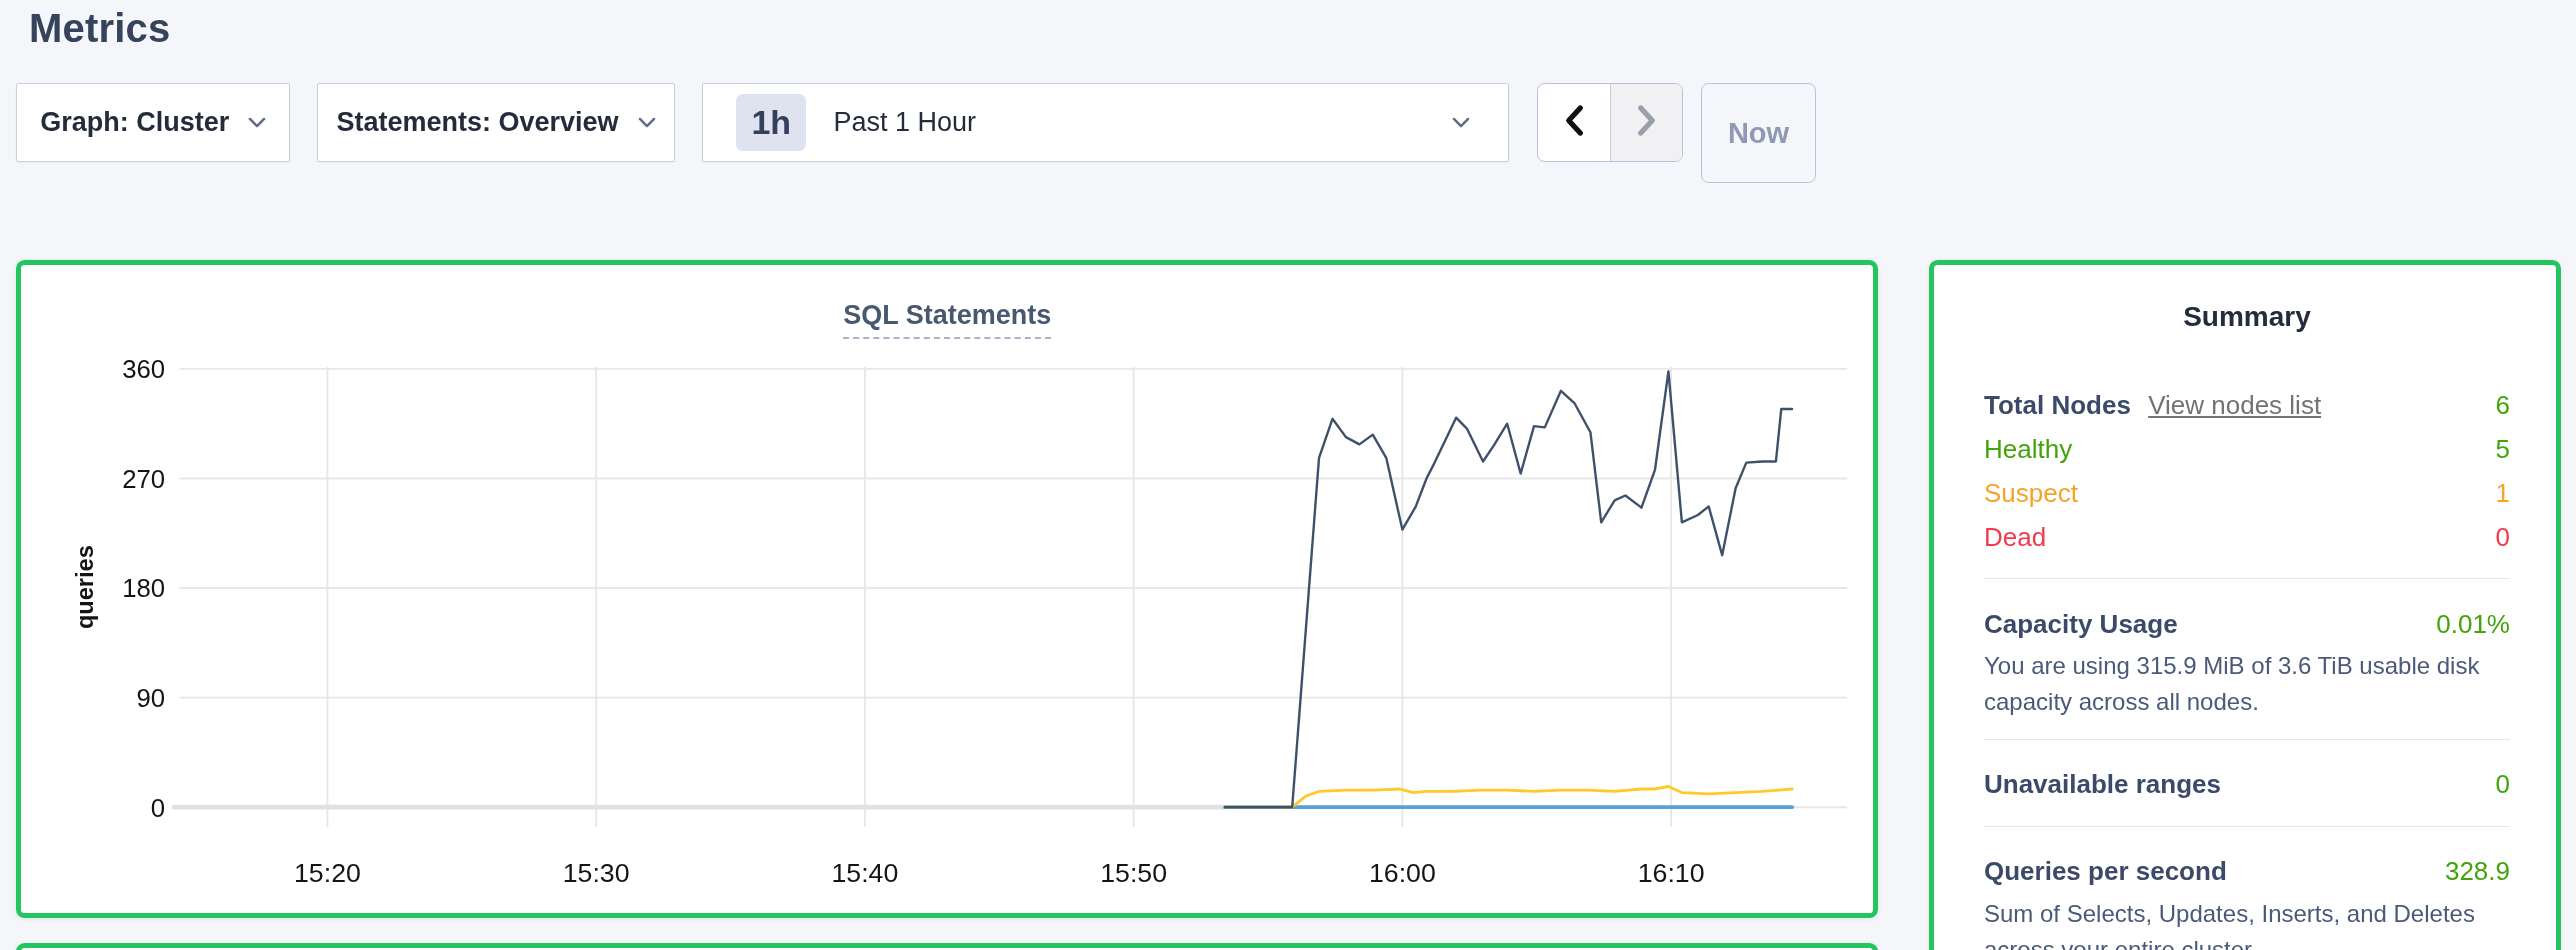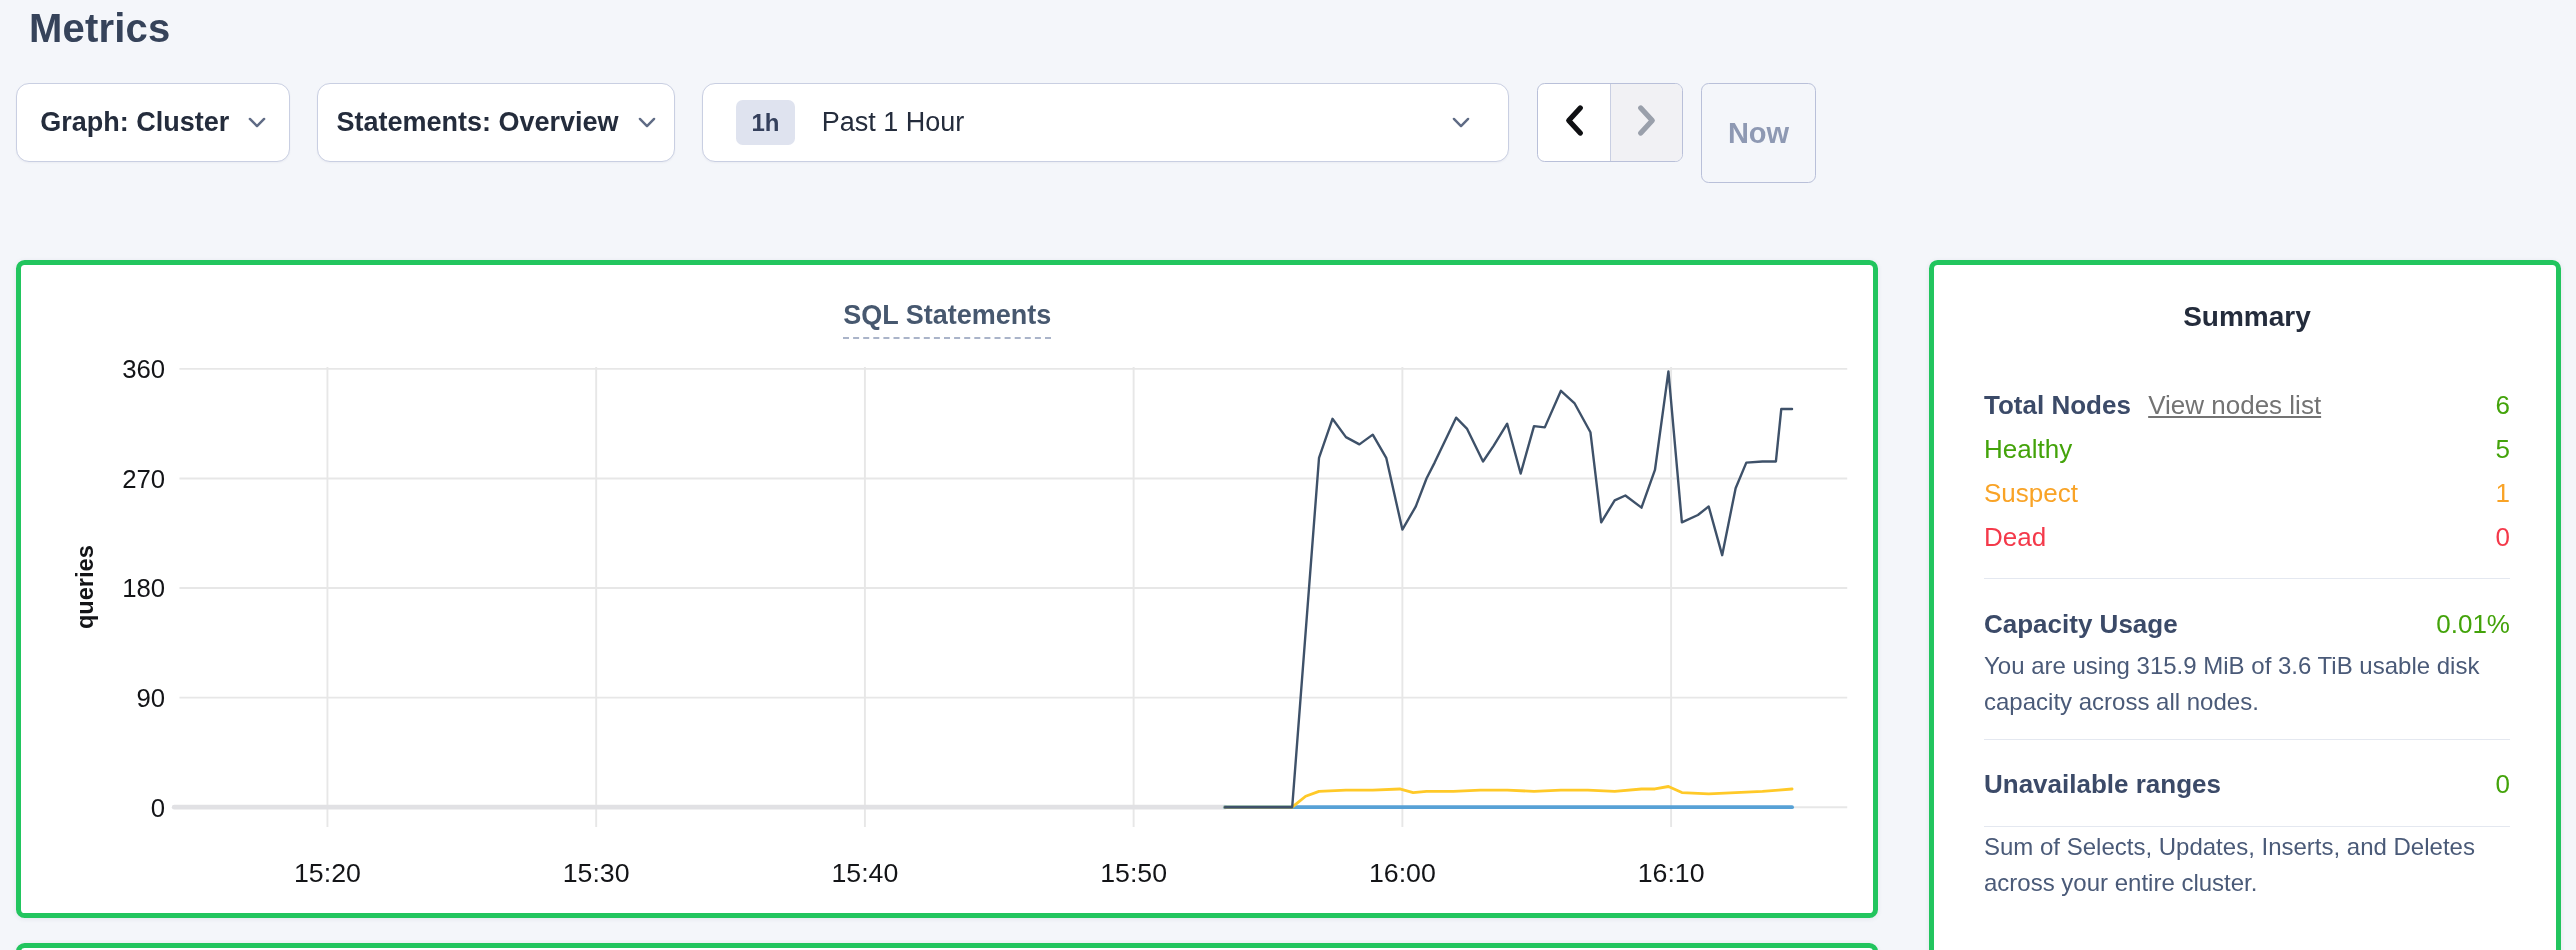--- a/index.html
+++ b/index.html
@@ -11,31 +11,31 @@
     position:relative;
   }
   .page-title {
     position:absolute; left:29px; top:5.8px;
     font-size:40px; font-weight:600; color:#36435a;
     letter-spacing:0.2px;
   }
   
   .ctrl {
     position:absolute; top:83px; height:79px;
-    background:#fff; border:1px solid #c9cfe2; border-radius:13px;
+    background:#fff; border:1px solid #c9cfe2; border-radius:2px;
     display:flex; align-items:center; justify-content:center;
     box-shadow:0 1px 1.9px rgba(50,60,90,.05);
   }
   .dd { gap:19px; cursor:pointer; }
   .dd .dd-label { font-size:27px; font-weight:700; color:#242c3c; }
   .dd1 { left:16.3px; width:274px; }
   .dd2 { left:317px; width:358px; }
   .time-sel { left:702px; width:807px; justify-content:flex-start; padding-left:33px; cursor:pointer; }
   .time-badge {
-    background:#dfe3ef; color:#35405c; font-weight:700; font-size:24px;
+    background:#dfe3ef; color:#35405c; font-weight:700; font-size:34px;
     border-radius:6.7px; padding:8.6px 15.4px; margin-right:27px;
   }
   .time-label { font-size:27px; color:#242c3c; }
   .time-sel .chev { position:absolute; right:38px; }
   .chev { display:inline-flex; }
   .arrow-pair {
     position:absolute; top:83px; left:1537px; width:146px; height:79px;
     border:1px solid #b9c0d9; border-radius:7.7px; overflow:hidden;
     display:flex; background:#fff;
   }
@@ -205,15 +205,20 @@
   <div class="divider"></div>
 
   <div class="sum-row metric-row">
     <span class="lbl-bold">Unavailable ranges</span>
     <span class="spacer"></span>
     <span class="green">0</span>
   </div>
 
   <div class="divider"></div>
 
+  <div class="sum-row metric-row">
+    <span class="lbl-bold">Queries per second</span>
+    <span class="spacer"></span>
+    <span class="green">328.9</span>
+  </div>
   <div class="caption">Sum of Selects, Updates, Inserts, and Deletes across your entire cluster.</div>
 </div>
 
 
 </body></html>

